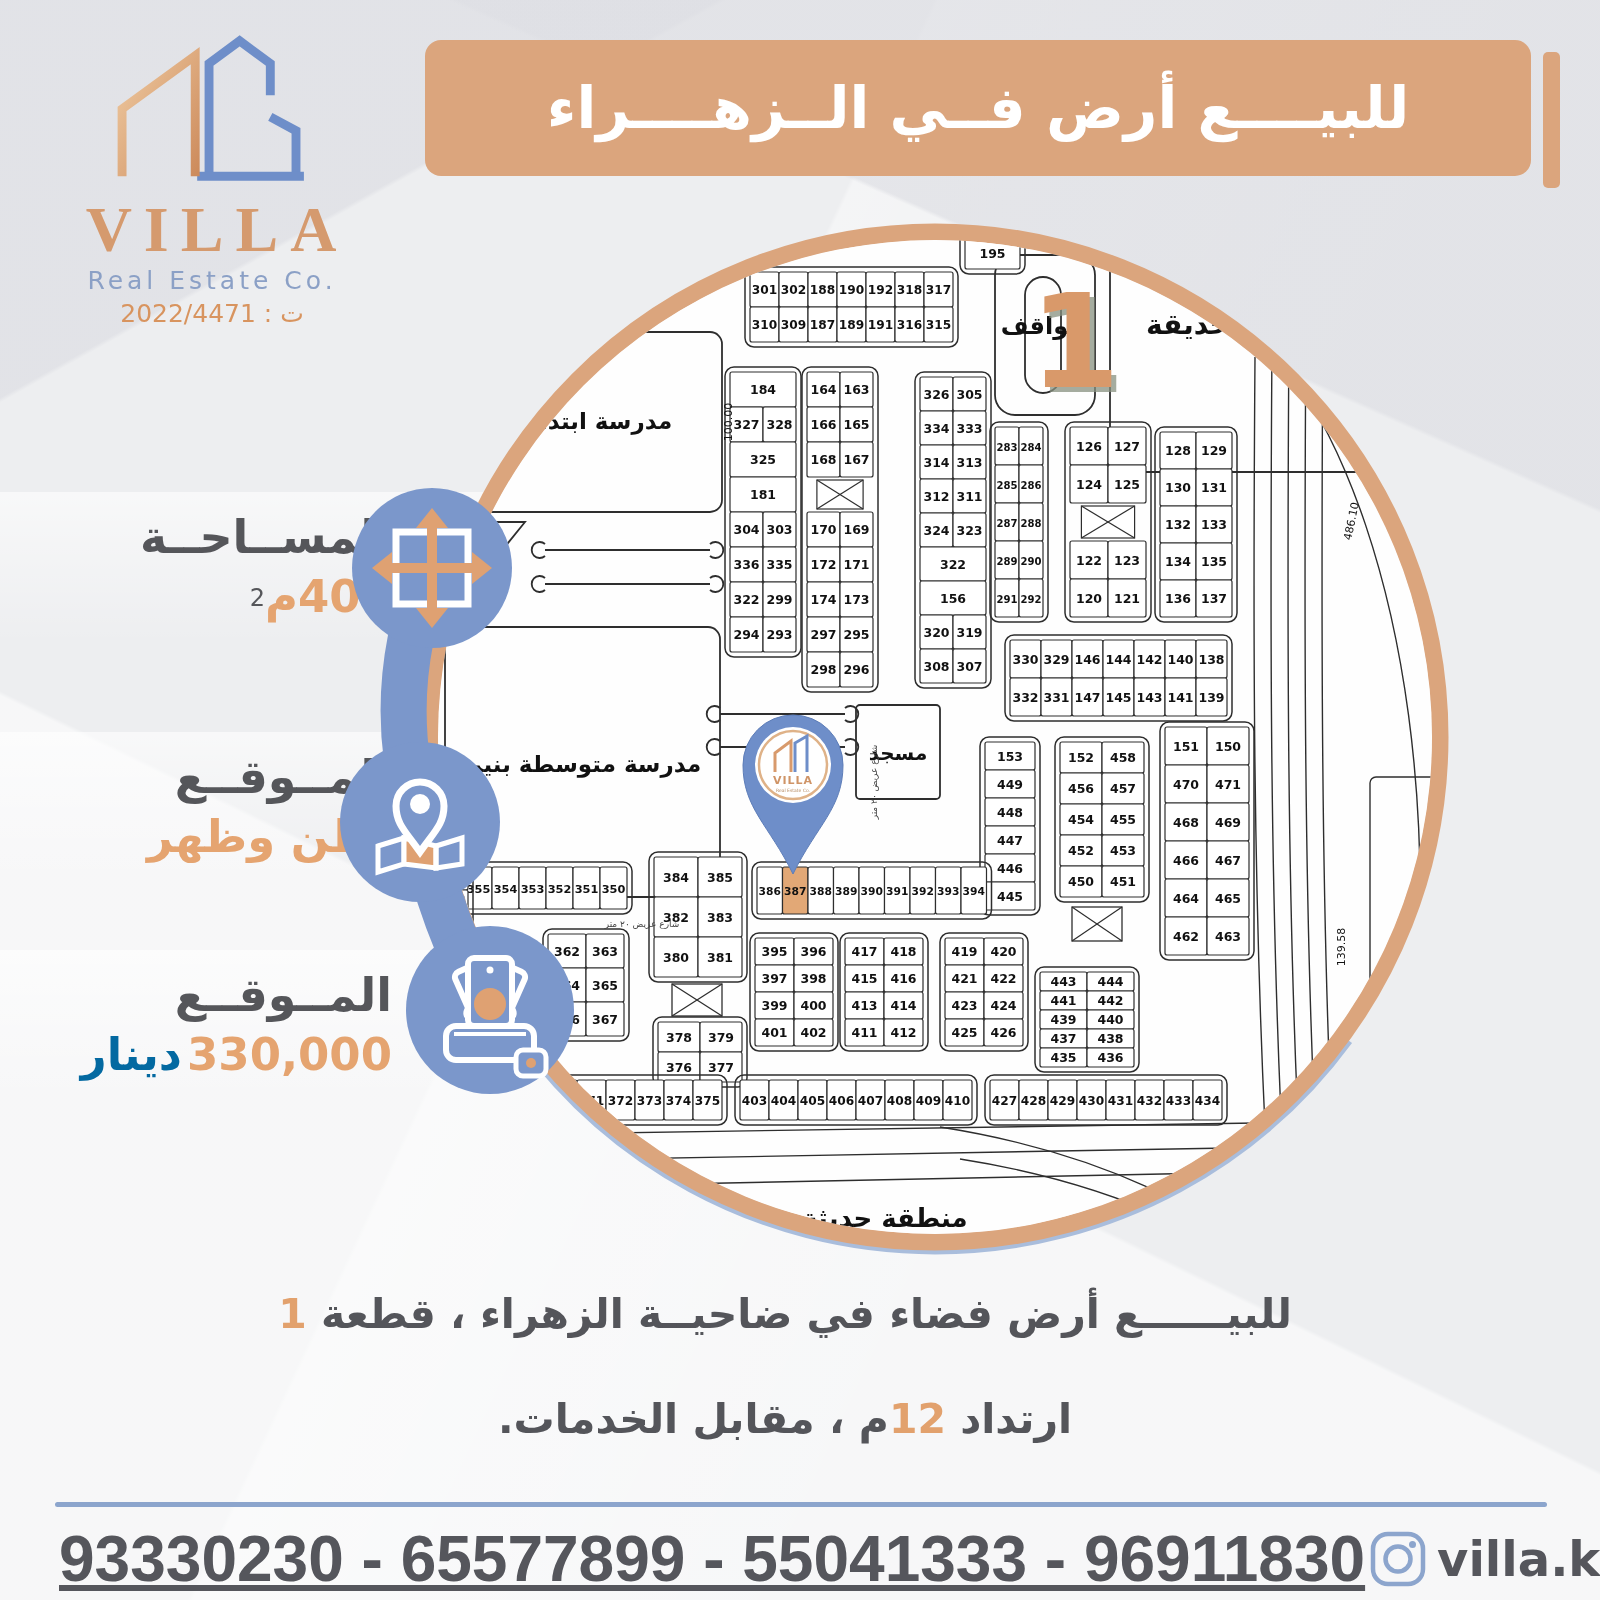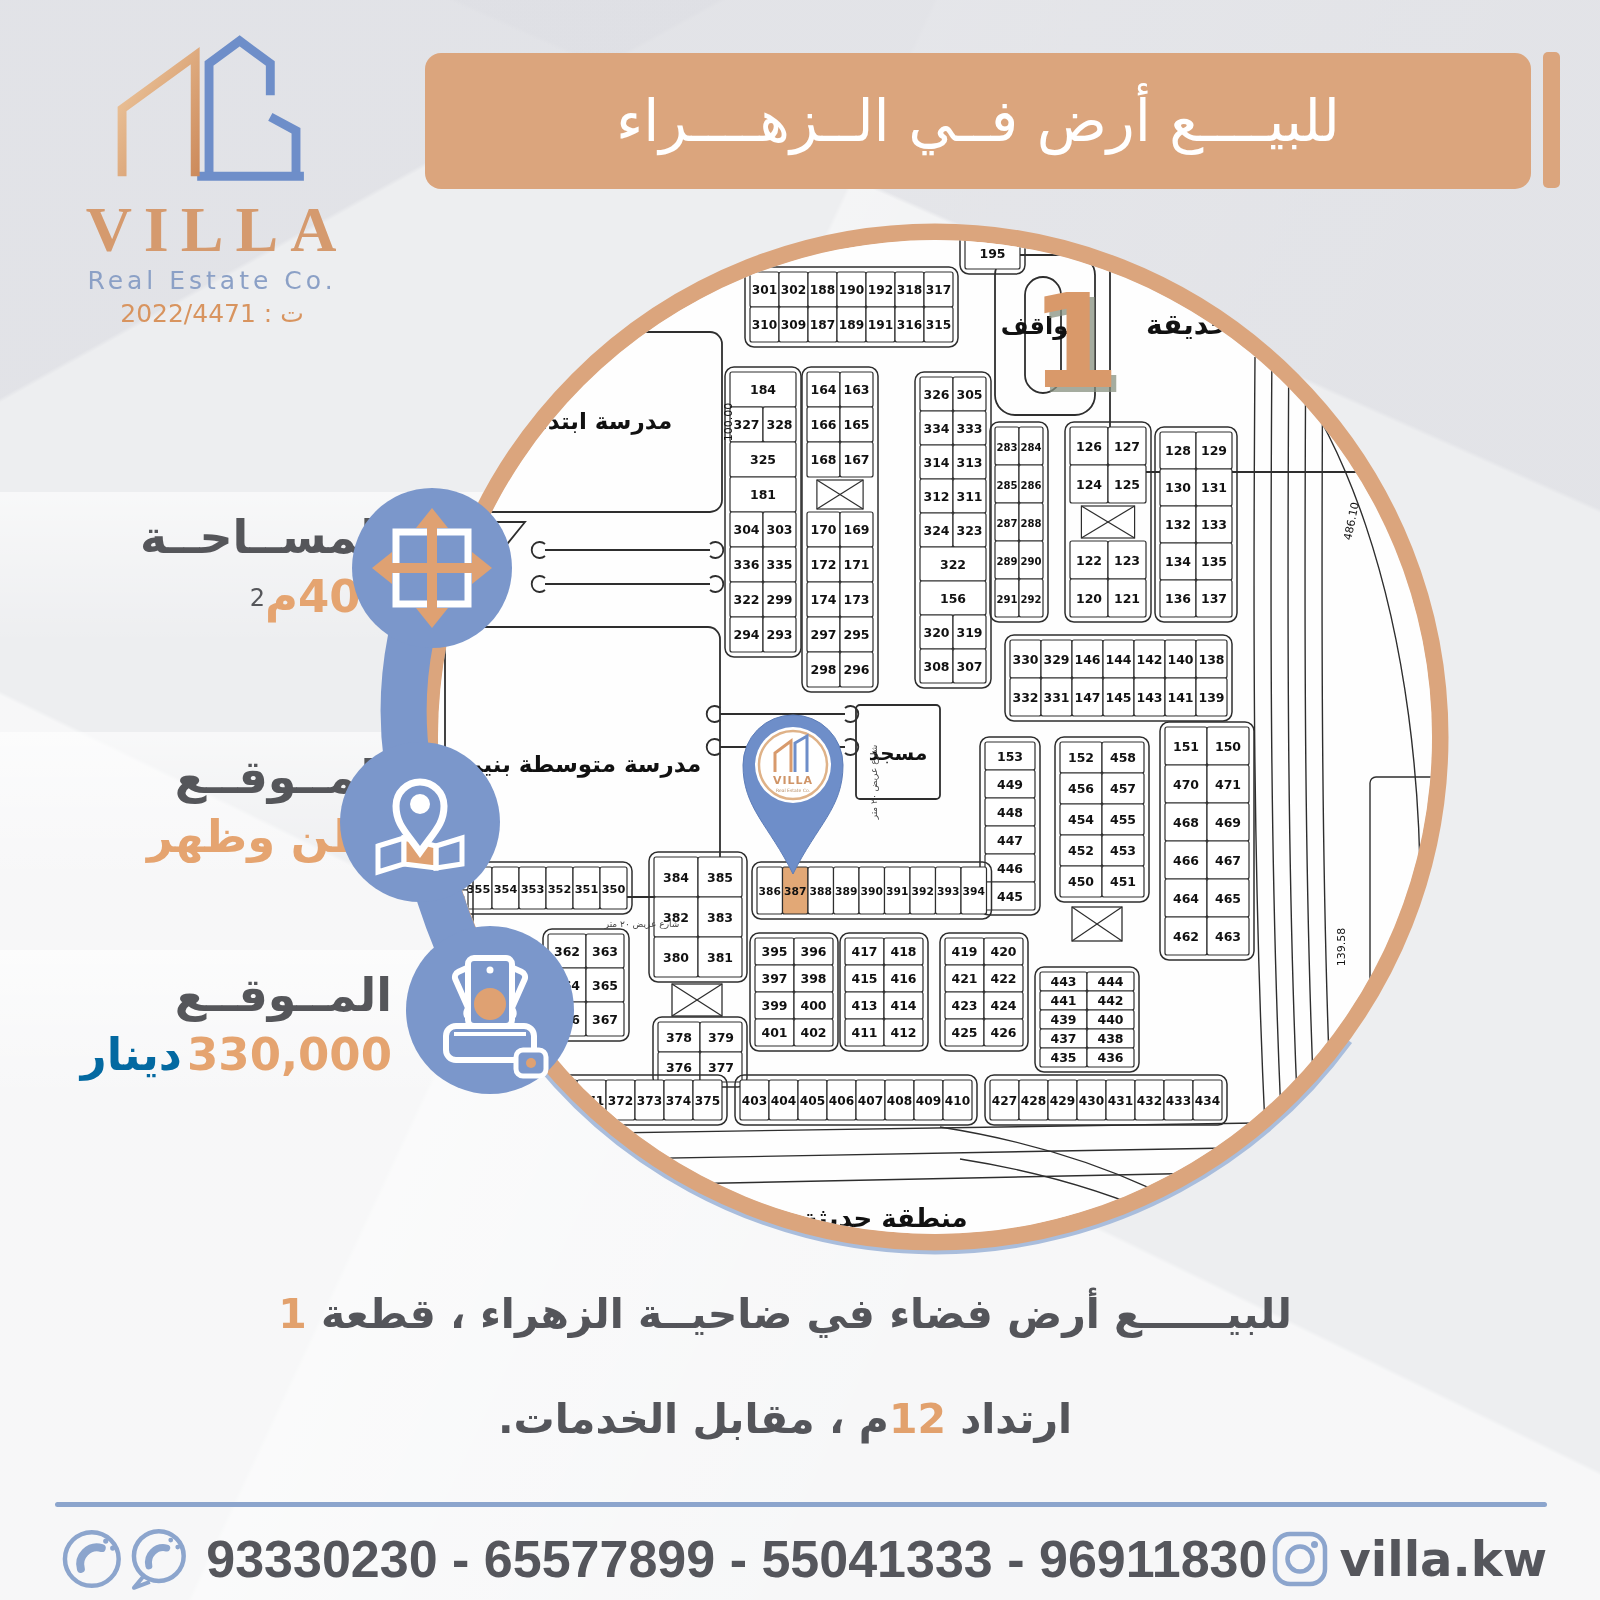--- a/index.html
+++ b/index.html
@@ -12,42 +12,42 @@
       linear-gradient(115deg, rgba(255,255,255,0) 39.8%, rgba(255,255,255,.4) 40%, rgba(255,255,255,0) 66%),
       linear-gradient(331deg, rgba(224,225,229,0) 83.8%, rgba(223,224,229,.8) 84%);}
   .abs{position:absolute;}
   
   .logo{left:52px;top:26px;width:320px;text-align:center;}
   .brand-name{font-family:"Liberation Serif","DejaVu Serif",serif;font-weight:bold;
     font-size:64px;letter-spacing:12px;color:#d59a6e;line-height:1.0;margin-left:10px;}
   .brand-sub{font-size:25px;color:#8ba0c6;letter-spacing:4px;margin-top:4px;}
   .brand-lic{font-size:25px;color:#d8945f;font-weight:normal;direction:rtl;margin-top:4px;}
   
-  .title-banner{left:425px;top:53px;width:1106px;height:136px;background:#dba57d;
+  .title-banner{left:425px;top:40px;width:1106px;height:136px;background:#dba57d;
     border-radius:16px;display:flex;align-items:center;justify-content:center;
-    color:#ffffff;font-size:58px;font-weight:normal;direction:rtl;}
+    color:#ffffff;font-size:58px;font-weight:bold;direction:rtl;}
   .title-endbar{left:1543px;top:52px;width:17px;height:136px;background:#dba57d;border-radius:5px;}
   
   .band{left:0;height:152px;background:linear-gradient(to bottom, rgba(255,255,255,.62), rgba(255,255,255,0));}
   .band1{top:492px;width:560px;} .band2{top:732px;width:548px;} .band3{top:950px;width:562px;}
   .info{left:30px;width:362px;direction:rtl;text-align:right;line-height:1.3;}
   .info .lbl{font-size:46px;font-weight:bold;color:#55565a;}
   .info .val{font-size:45px;font-weight:bold;color:#e5a470;}
   .info .unit{color:#0369a1;}
   .info sup{font-size:24px;color:#55565a;}
   .info1{top:508px;} .info2{top:748px;} .info3{top:966px;}
   
   .descr{left:105px;top:1262px;width:1360px;text-align:center;direction:rtl;
     font-size:41px;font-weight:bold;color:#54555a;line-height:2.55;}
   .descr .num{color:#e2a16d;}
   
   .footer-line{left:55px;top:1502px;width:1492px;height:5px;background:#8ca5cd;border-radius:3px;}
   .footer{left:55px;top:1516px;width:1492px;height:86px;display:flex;align-items:center;}
-  .phones{font-size:52px;font-weight:bold;color:#55565c;direction:ltr;margin-left:12px;
-    font-family:"Liberation Sans","DejaVu Sans",sans-serif;letter-spacing:0px;white-space:nowrap;}
+  .phones{font-size:64px;font-weight:bold;color:#55565c;direction:ltr;margin-left:12px;
+    font-family:"Liberation Sans","DejaVu Sans",sans-serif;letter-spacing:0px;white-space:nowrap;text-decoration:underline;}
   .ig-wrap{margin-left:auto;display:flex;align-items:center;gap:6px;}
   .handle{font-size:48px;font-weight:bold;color:#55565c;text-align:center;}
   svg text{font-family:"DejaVu Sans",sans-serif;}
 </style>
 </head>
 <body>
 
 <div class="canvas">
   <div class="abs bg-shards"></div>
 

